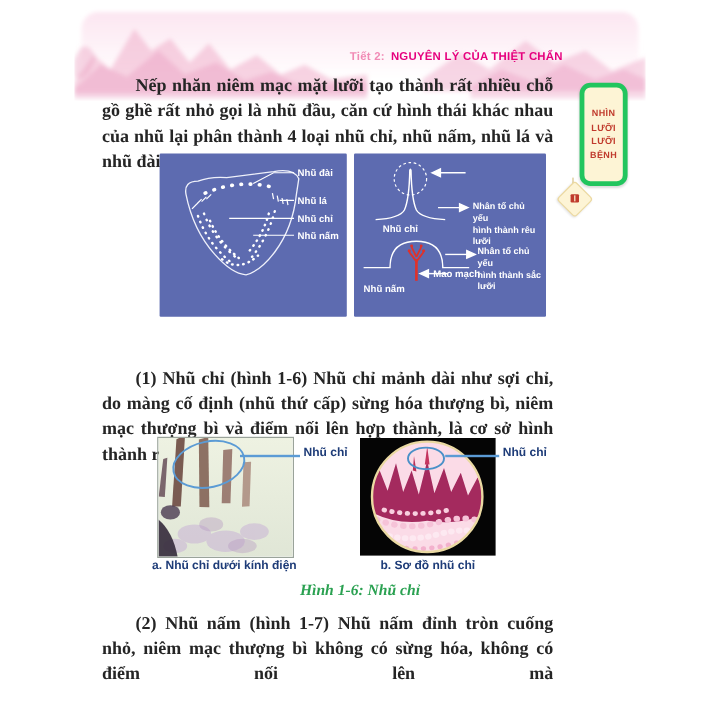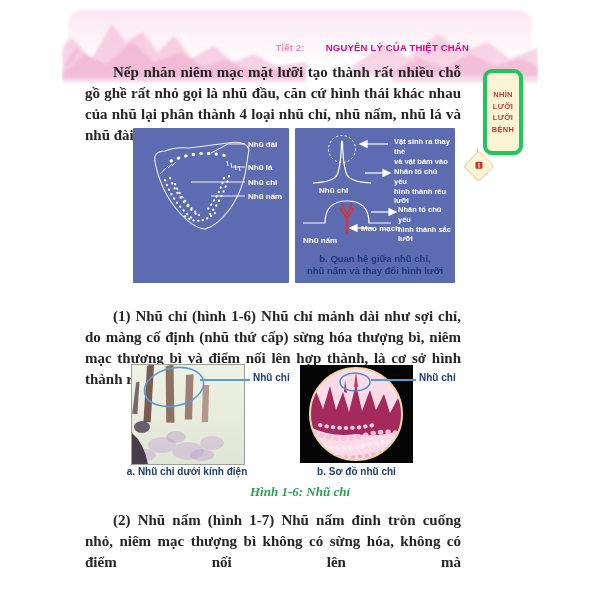--- a/index.html
+++ b/index.html
@@ -2,41 +2,41 @@
 <html><head>
 <meta charset="utf-8">
 <style>
   html,body{margin:0;padding:0;background:#ffffff;}
   .page{position:relative;width:600px;height:600px;background:#ffffff;overflow:hidden;
         font-family:"Liberation Serif", serif;}
   
   .mountains{position:absolute;left:62px;top:4px;width:476px;height:80px;}
   .header-line{position:absolute;top:42px;right:131px;font-family:"Liberation Sans",sans-serif;
         font-size:9.5px;font-weight:bold;letter-spacing:.2px;white-space:nowrap;}
-  .header-line .sec{color:#f18ab5;margin-right:21px;}
+  .header-line .sec{color:#f18ab5;margin-right:5px;}
   .header-line .ttl{color:#e6007e;}
   
   .side-tab{position:absolute;left:462px;top:69px;width:32px;height:78px;background:#fdf4d5;
         border:4px solid #22c55e;border-radius:9px;box-shadow:0 1px 2px rgba(0,0,0,.15);
         display:flex;flex-direction:column;align-items:center;justify-content:center;gap:4px;margin-left:21px;}
   .side-tab .w{font-family:"Liberation Sans",sans-serif;font-size:7.5px;font-weight:bold;
         color:#c03b2d;line-height:1;letter-spacing:.3px;}
   .tab-connector{position:absolute;left:477px;top:148px;width:1px;height:7px;background:#d8c489;}
   .tab-diamond{position:absolute;left:468px;top:155px;width:20px;height:20px;background:#fdf4d5;
         border:1px solid #ecd9a0;transform:rotate(45deg);border-radius:3px;
         box-shadow:0 1px 2px rgba(0,0,0,.12);}
   .tab-diamond .seal{position:absolute;left:6px;top:6px;width:7px;height:7px;background:#c03b2d;
         transform:rotate(-45deg);border-radius:1px;}
   .tab-diamond .seal:after{content:"";position:absolute;left:3px;top:1px;width:1px;height:5px;background:#fdf4d5;}
   
   .para{position:absolute;left:85px;width:376px;font-size:15px;line-height:21px;color:#252525;
         font-weight:600;text-align:justify;text-indent:28px;}
   .para.stretch-last{text-align-last:justify;}
   
-  .panel{position:absolute;top:128px;height:155px;background:#5d6bb0;border-radius:1px;}
+  .panel{position:absolute;top:128px;height:136px;background:#5d6bb0;border-radius:1px;}
   .panel-a{left:133px;width:156px;}
   .panel-b{left:295px;width:160px;}
   .panel svg{position:absolute;left:0;top:0;}
   .plabel{position:absolute;font-family:"Liberation Sans",sans-serif;font-weight:bold;color:#ffffff;
         font-size:8px;line-height:1.25;white-space:nowrap;}
   .pann{position:absolute;font-family:"Liberation Sans",sans-serif;font-weight:bold;color:#ffffff;
         font-size:7.5px;line-height:1.3;}
   .fig-sub{position:absolute;font-family:"Liberation Sans",sans-serif;font-weight:bold;color:#1e3c78;
         font-size:9.5px;text-align:center;line-height:1.25;}
   .fig-green{position:absolute;left:70px;width:460px;text-align:center;color:#2aa151;
@@ -152,41 +152,33 @@
         <line x1="93" y1="16" x2="70" y2="16"></line>
           <polygon points="65,16 72,12.8 72,19.2"></polygon>
         <line x1="70" y1="45" x2="90" y2="45"></line>
           <polygon points="95,45 88,41.8 88,48.2"></polygon>
         <line x1="76" y1="84" x2="96" y2="84"></line>
           <polygon points="101,84 94,80.8 94,87.2"></polygon>
         <line x1="78" y1="100" x2="60" y2="100"></line>
           <polygon points="55,100 62,96.8 62,103.2"></polygon>
       </g>
     </svg>
-    <span class="pann" style="left:99px;top:9px;width:58px;">
-      <span>Vật sinh ra thay thế</span><br>
-      <span>và vật bám vào</span>
-    </span>
     <span class="pann" style="left:99px;top:39px;width:58px;">
       <span>Nhân tố chủ yếu</span><br>
       <span>hình thành rêu lưỡi</span>
     </span>
     <span class="plabel" style="left:24px;top:58px;">Nhũ chỉ</span>
     <span class="pann" style="left:103px;top:77px;width:58px;">
       <span>Nhân tố chủ yếu</span><br>
       <span>hình thành sắc lưỡi</span>
     </span>
     <span class="plabel" style="left:66px;top:96px;">Mao mạch</span>
     <span class="plabel" style="left:8px;top:108px;">Nhũ nấm</span>
   </div>
 
-  <div class="fig-sub" style="left:287px;top:253px;width:176px;">
-    <span>b. Quan hệ giữa nhũ chỉ,</span><br>
-    <span>nhũ nấm và thay đổi hình lưỡi</span>
-  </div>
 
   <p class="para" style="top:306px;margin:0;">(1) Nhũ chỉ (hình 1-6) Nhũ chỉ mảnh dài như sợi chỉ, do màng cố định (nhũ thứ cấp) sừng hóa thượng bì, niêm mạc thượng bì và điểm nối lên hợp thành, là cơ sở hình thành rêu lưỡi.</p>
 
   <div class="photo photo-a">
     <svg width="112" height="99" viewBox="0 0 112 99">
       <defs>
         <linearGradient id="pa" x1="0" y1="0" x2="0" y2="1">
           <stop offset="0" stop-color="#eef2e2"></stop>
             <stop offset="1" stop-color="#e0e6d6"></stop>
         </linearGradient>

